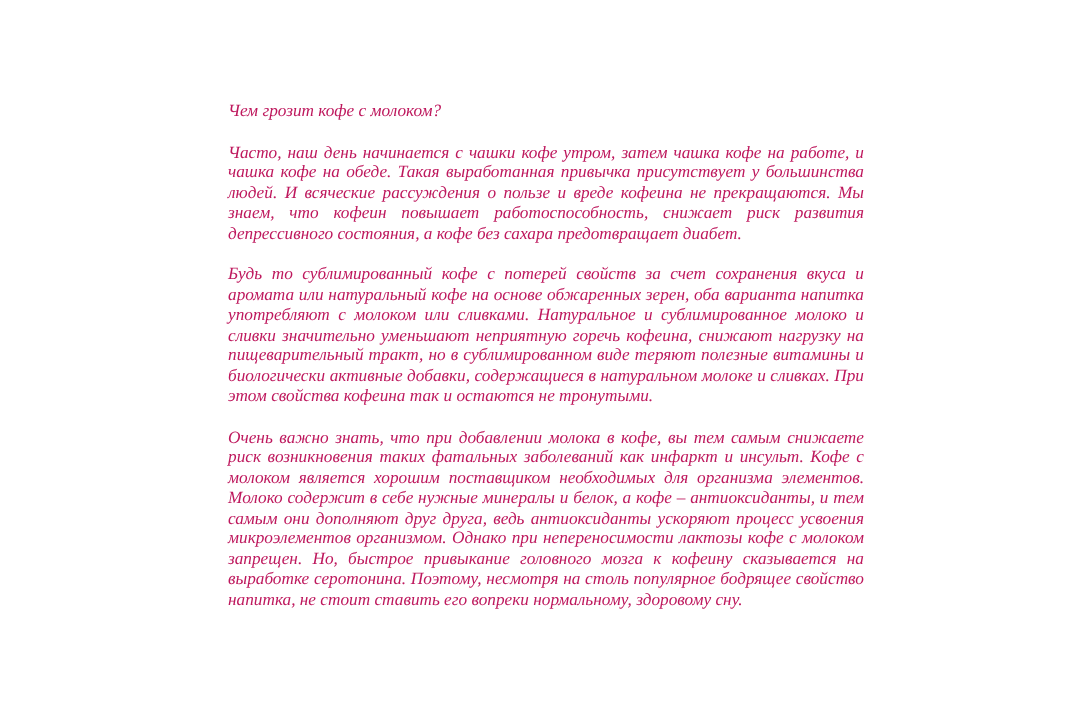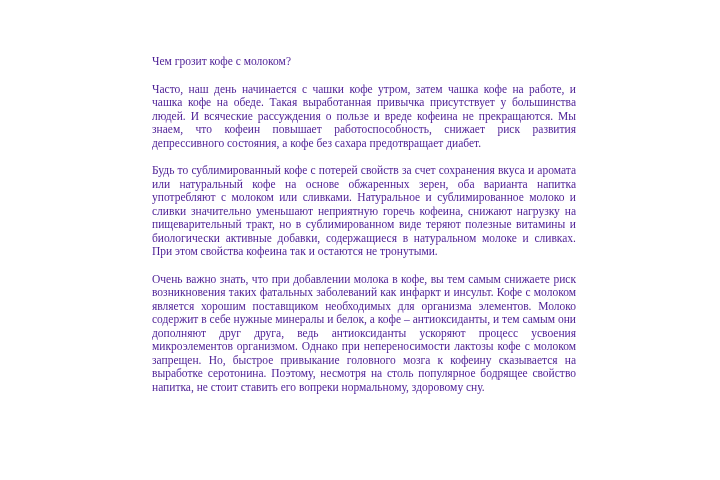--- a/index.html
+++ b/index.html
@@ -11,23 +11,24 @@
     position: relative;
     width: 720px;
     height: 480px;
     background: #ffffff;
     overflow: hidden;
     font-family: "Liberation Serif", "DejaVu Serif", serif;
   }
   .text-block {
     position: absolute;
     left: 152px;
-    top: 55px;
+    top: 68px;
     width: 424px;
-    color: #4c1d95;
+    color: #be185d;
+    font-style: italic;
   }
   .doc-title {
     font-size: 11.5px;
     line-height: 13.5px;
     font-weight: normal;
     margin: 0 0 14px 0;
     text-align: left;
   }
   .doc-paragraph {
     font-size: 11.5px;

